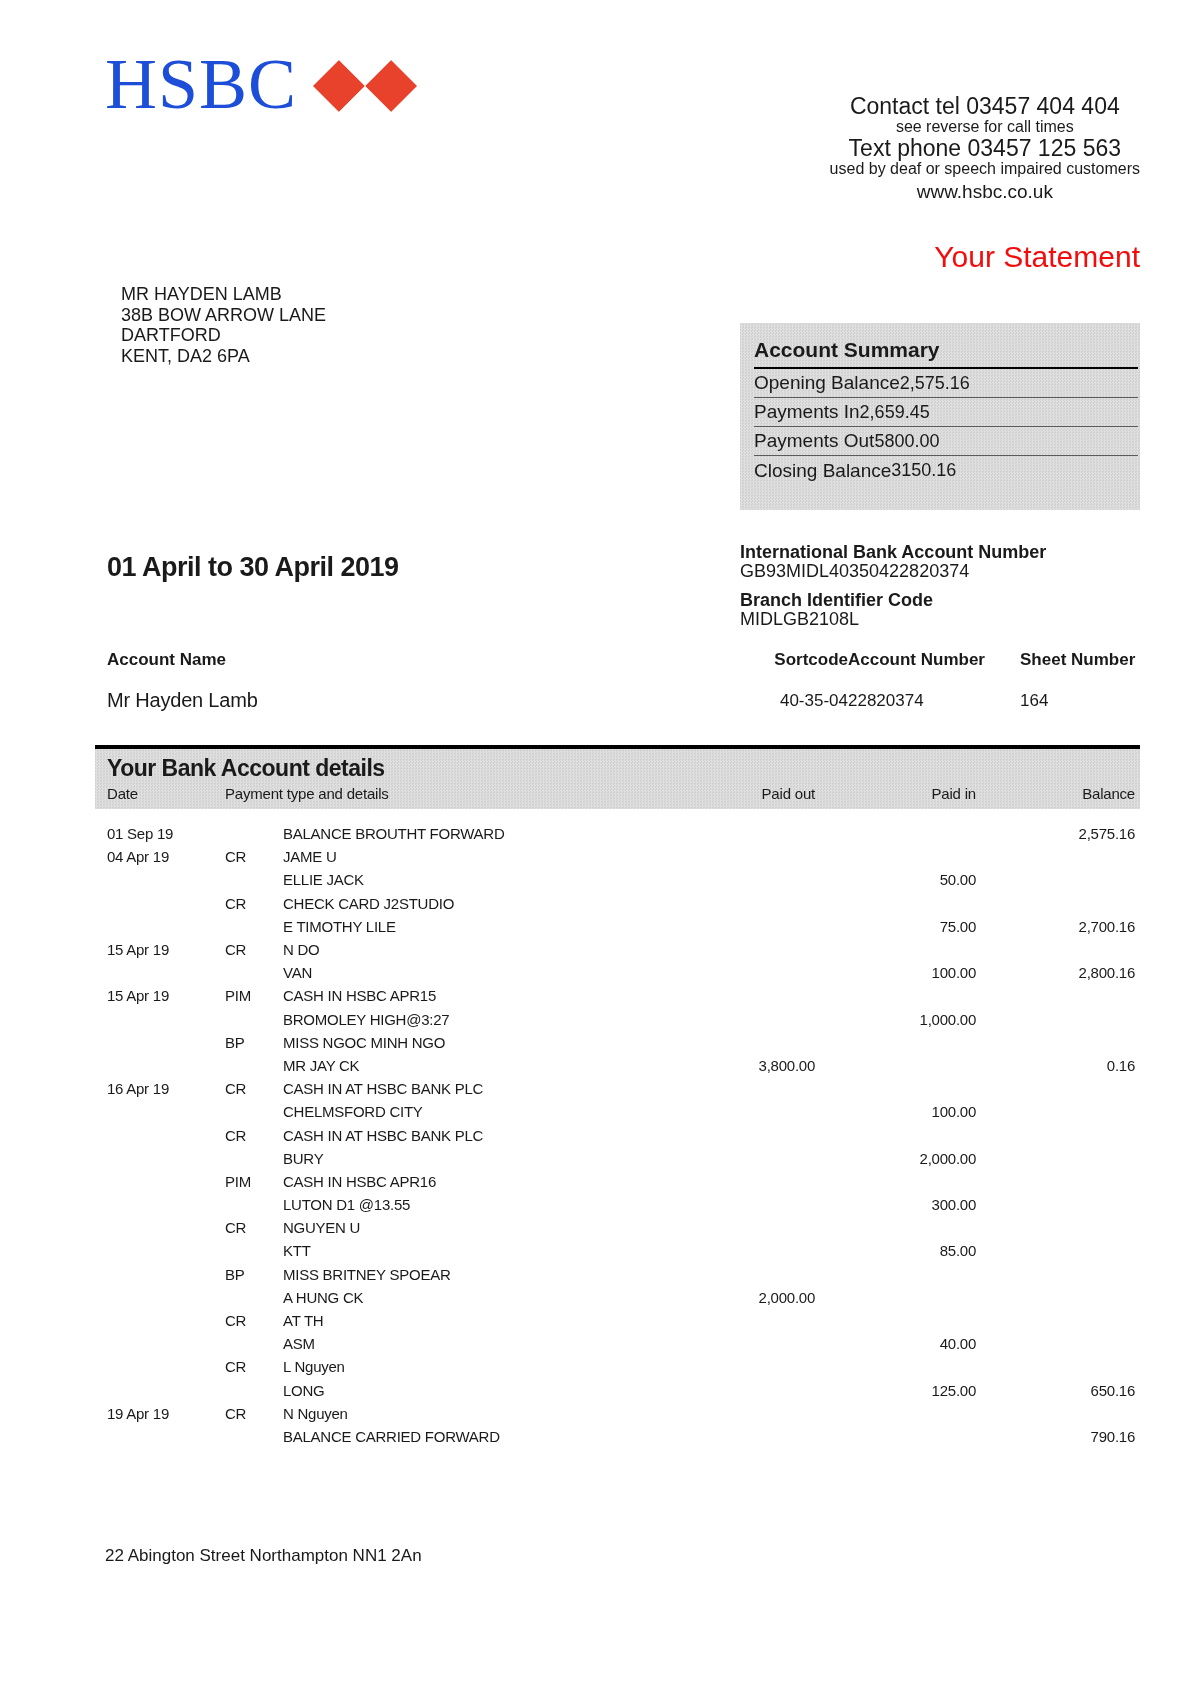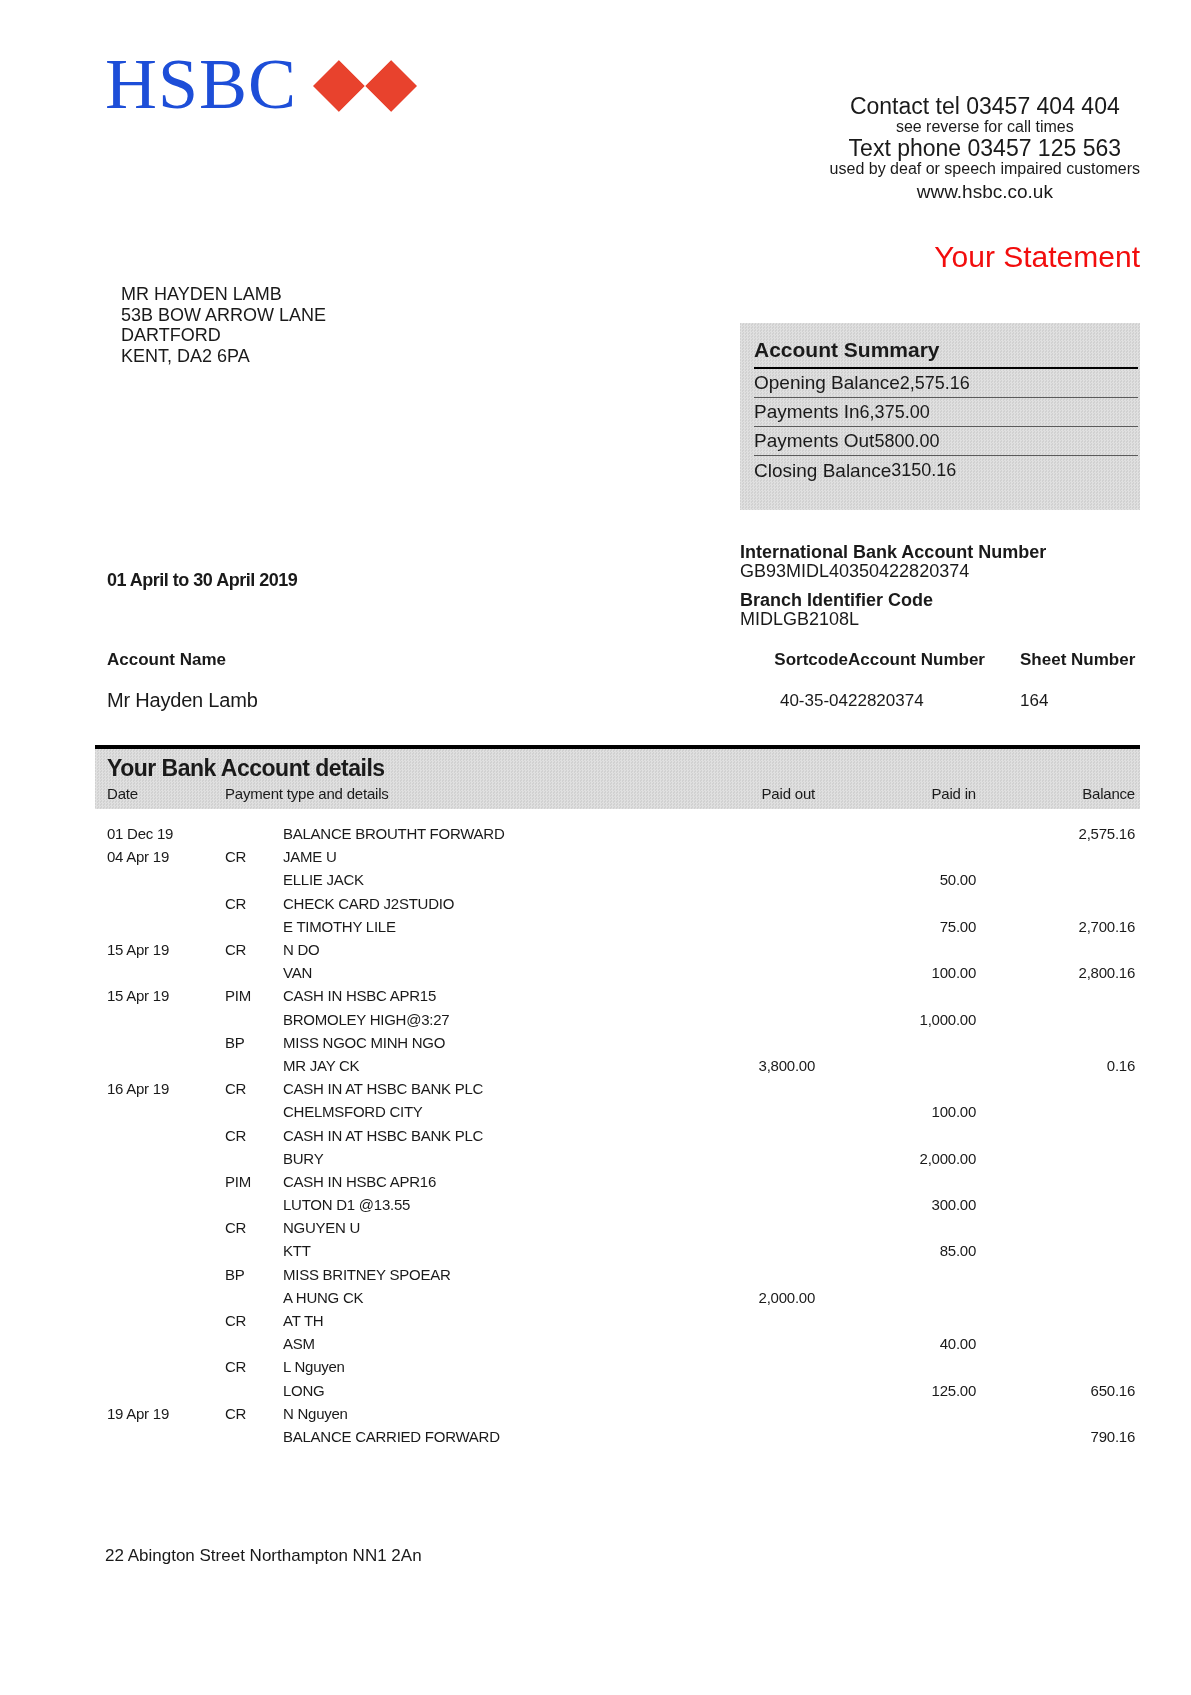--- a/index.html
+++ b/index.html
@@ -35,21 +35,21 @@
   .summary-row:last-child { border-bottom:none; }
   .summary-row .lbl { font-size:19px; }
   .summary-row .val { font-size:18px; padding-right:20px; }
 
   
   .bankcodes { position:absolute; left:740px; top:543px; font-size:18px; line-height:19px; }
   .bankcodes .b { font-weight:bold; }
   .bankcodes .gap { height:10px; }
 
   
-  .period { position:absolute; left:107px; top:570px; font-size:18px; font-weight:bold; letter-spacing:-0.5px; }
+  .period { position:absolute; left:107px; top:552px; font-size:27px; font-weight:bold; letter-spacing:-0.5px; }
   .acct-name { position:absolute; left:107px; top:650px; }
   .acct-name .lbl { font-size:17px; font-weight:bold; }
   .acct-name .val { font-size:20px; margin-top:19px; letter-spacing:-0.2px; }
   .refs { position:absolute; left:740px; top:650px; display:flex; }
   .refs .col1 { width:108px;text-align:right; } .refs .col2 { width:172px; } .refs .col3 { width:auto; }
   .refs .lbl { font-size:17px; font-weight:bold; }
   .refs .val { font-size:17px; margin-top:21px; }
 
   
   .txn { position:absolute; left:95px; top:745px; width:1045px; border-top:4px solid #000; }
@@ -85,34 +85,34 @@
     <div class="small">see reverse for call times</div>
     <div class="big">Text phone 03457 125 563</div>
     <div class="small">used by deaf or speech impaired customers</div>
     <div class="web">www.hsbc.co.uk</div>
   </div>
 
   <div class="statement-title">Your Statement</div>
 
   <div class="address">
     <div>MR HAYDEN LAMB</div>
-    <div>53B BOW ARROW LANE</div>
+    <div>38B BOW ARROW LANE</div>
     <div>DARTFORD</div>
     <div>KENT, DA2 6PA</div>
   </div>
 
   <div class="summary panel-grey">
     <div class="summary-title">Account Summary</div>
     <div class="summary-row">
       <span class="lbl">Opening Balance</span>
       <span class="val">2,575.16</span>
     </div>
     <div class="summary-row">
       <span class="lbl">Payments In</span>
-      <span class="val">6,375.00</span>
+      <span class="val">2,659.45</span>
     </div>
     <div class="summary-row">
       <span class="lbl">Payments Out</span>
       <span class="val">5800.00</span>
     </div>
     <div class="summary-row">
       <span class="lbl">Closing Balance</span>
       <span class="val">3150.16</span>
     </div>
   </div>
@@ -153,21 +153,21 @@
       <div class="grid txn-cols">
         <div>Date</div>
         <div class="span2">Payment type and details</div>
         <div class="ra">Paid out</div>
         <div class="ra">Paid in</div>
         <div class="ra">Balance</div>
       </div>
     </div>
     <div class="txn-body">
         <div class="grid txn-row">
-      <div>01 Dec 19</div>
+      <div>01 Sep 19</div>
       <div></div>
       <div>BALANCE BROUTHT FORWARD</div>
       <div class="ra"></div>
       <div class="ra"></div>
       <div class="ra">2,575.16</div>
     </div>
         <div class="grid txn-row">
       <div>04 Apr 19</div>
       <div>CR</div>
       <div>JAME U</div>

